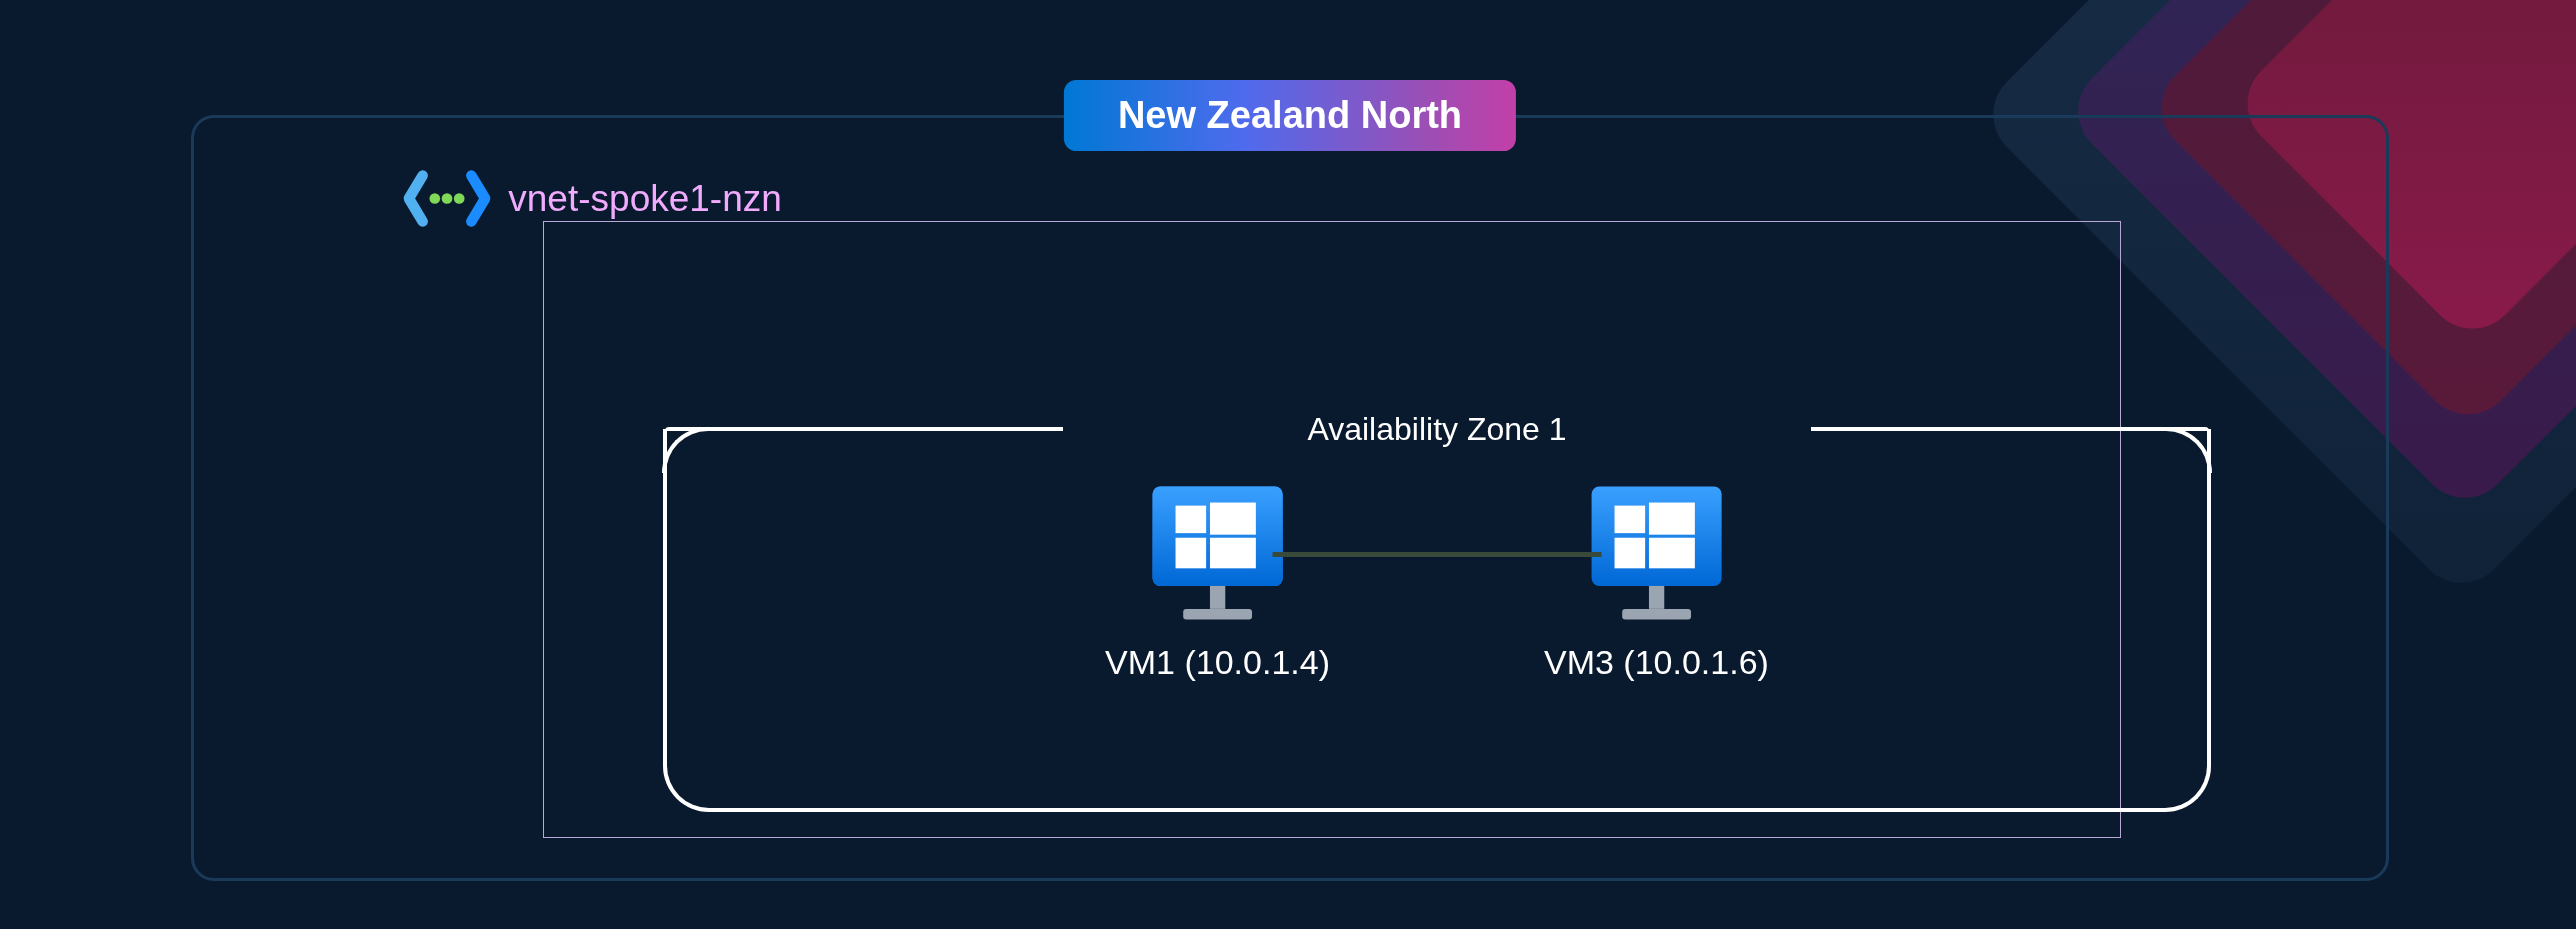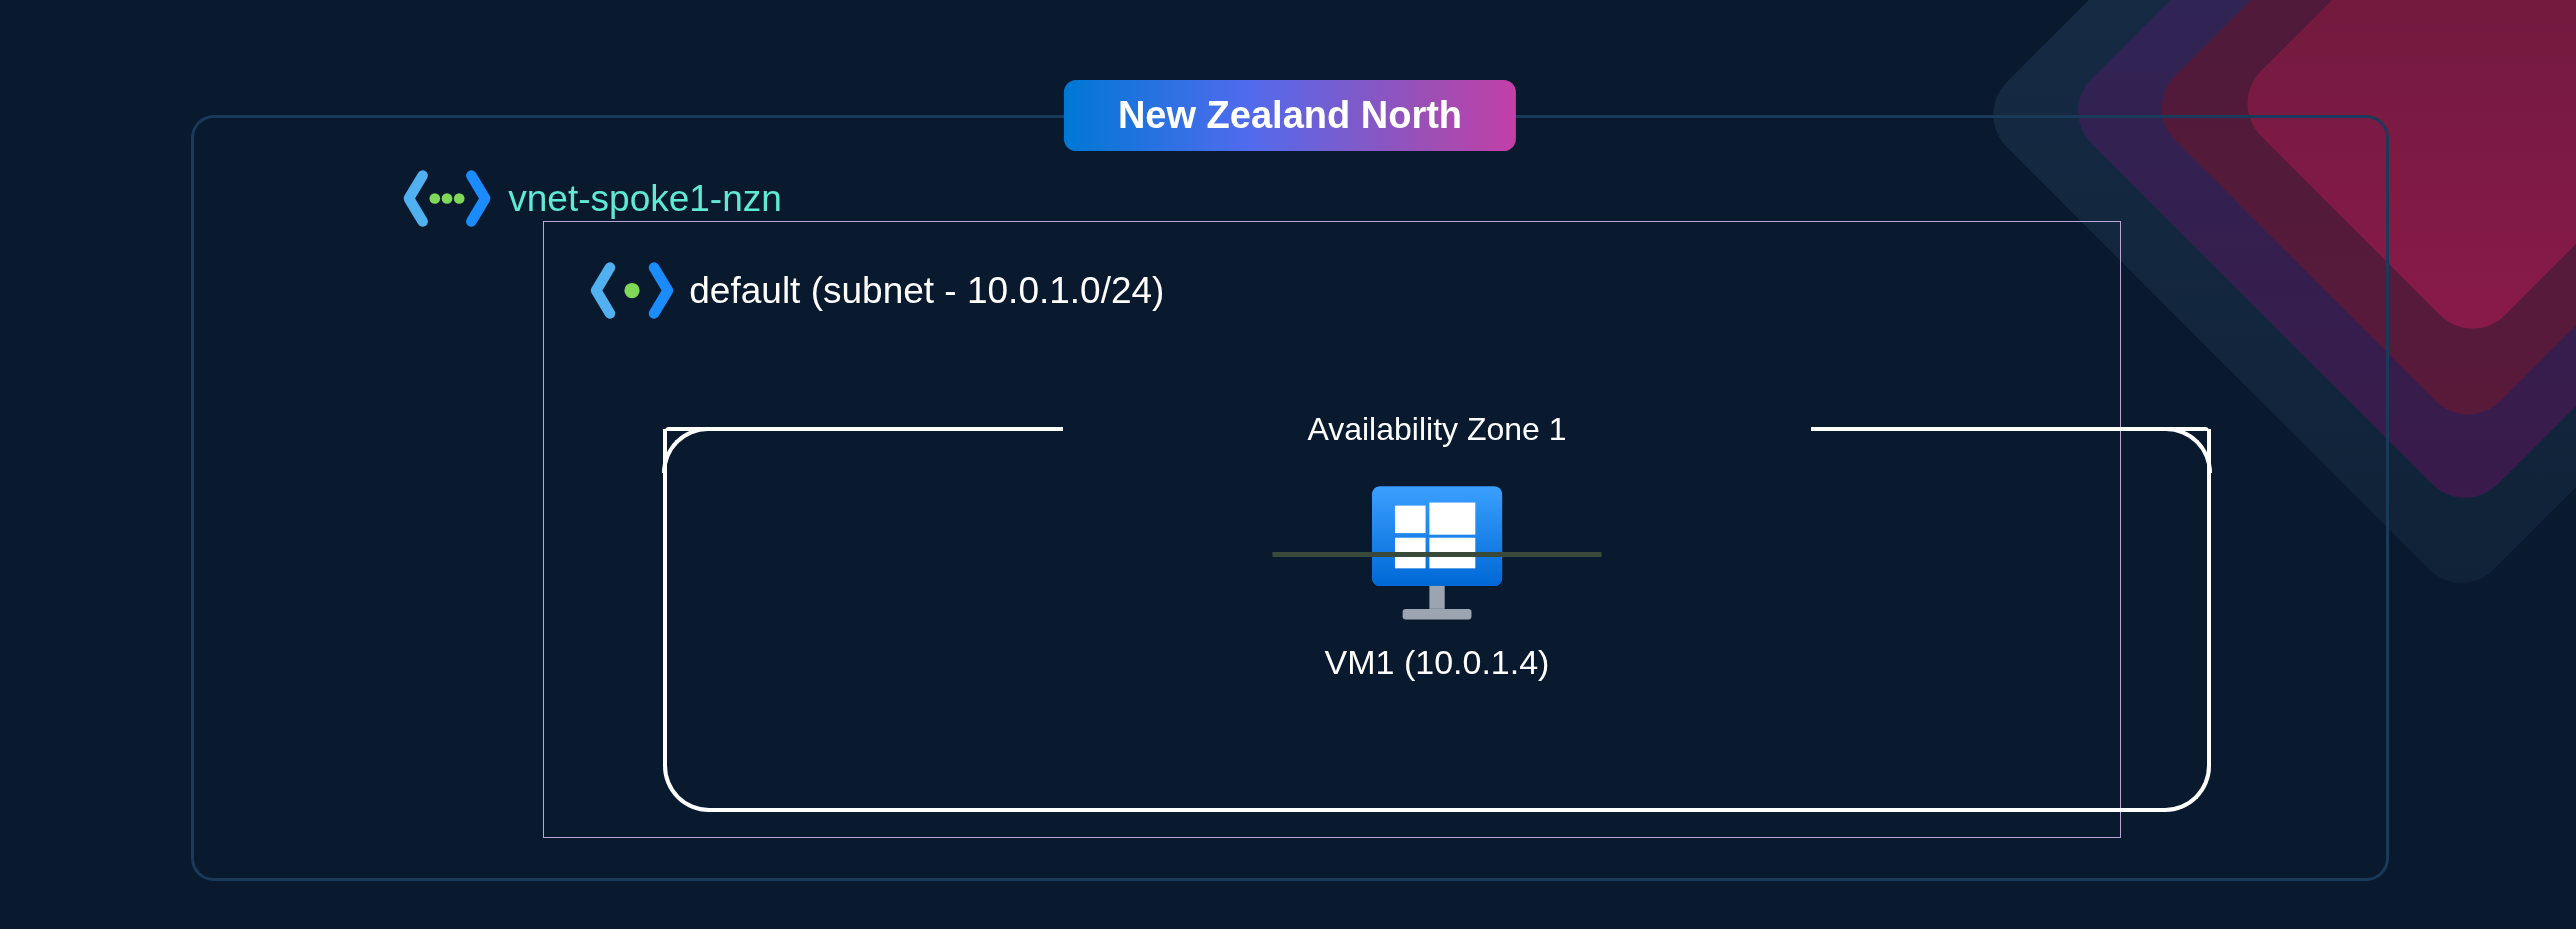--- a/index.html
+++ b/index.html
@@ -52,21 +52,21 @@
     text-align: center;
   }
   .vnet-row {
     position: absolute;
     left: 207px;
     top: 50px;
     display: flex;
     align-items: center;
     gap: 15.3px;
   }
-  .vnet-row .label { font-size: 37px; color: #5eead4; }
+  .vnet-row .label { font-size: 37px; color: #f0abfc; }
 
   .vnet-box {
     position: absolute;
     left: 349px;
     top: 103px;
     width: 1578px;
     height: 617px;
     border: 1.5px solid #b8a8d8;
   }
   .subnet-row {
@@ -174,30 +174,20 @@
         <circle cx="44" cy="40" r="7" fill="#7fd858"></circle>
         <circle cx="60" cy="40" r="7" fill="#7fd858"></circle>
         <circle cx="76" cy="40" r="7" fill="#7fd858"></circle>
       </svg>
     </span>
     <span class="label">vnet-spoke1-nzn</span>
   </div>
 
   <div class="vnet-box">
 
-    <div class="subnet-row">
-      <span class="subnet-icon">
-        <svg width="84" height="61" viewBox="0 0 110 80">
-          <path d="M 26 10 L 8 40 L 26 70" fill="none" stroke="#50b0f0" stroke-width="14" stroke-linecap="round" stroke-linejoin="round"></path>
-          <path d="M 84 10 L 102 40 L 84 70" fill="none" stroke="#1a8cff" stroke-width="14" stroke-linecap="round" stroke-linejoin="round"></path>
-          <circle cx="55" cy="40" r="10" fill="#7fd858"></circle>
-        </svg>
-      </span>
-      <span class="label">default (subnet - 10.0.1.0/24)</span>
-    </div>
 
     <div class="az-zone">
       <div class="az-corner-tl"></div>
       <div class="az-corner-tr"></div>
       <div class="az-top-left"></div>
       <div class="az-top-right"></div>
       <div class="az-label">Availability Zone 1</div>
 
       <div class="link-line"></div>
 
@@ -218,19 +208,39 @@
               <rect x="55" y="175" width="90" height="14" rx="4" fill="#9aa5b1"></rect>
               <rect x="45" y="40" width="40" height="36" fill="#ffffff"></rect>
               <rect x="90" y="36" width="60" height="42" fill="#ffffff"></rect>
               <rect x="45" y="82" width="40" height="40" fill="#ffffff"></rect>
               <rect x="90" y="82" width="60" height="40" fill="#ffffff"></rect>
             </svg>
           </span>
           <span class="vm-label">VM1 (10.0.1.4)</span>
         </div>
 
+        <div class="vm">
+          <span>
+            <svg width="153" height="153" viewBox="0 0 200 200">
+              <rect x="15" y="15" width="170" height="130" rx="10" fill="url(#g2)"></rect>
+              <defs>
+                  <linearGradient id="g2" x1="0" y1="0" x2="0" y2="1">
+                    <stop offset="0" stop-color="#3aa0ff"></stop>
+                    <stop offset="1" stop-color="#0068d6"></stop>
+                  </linearGradient>
+                </defs>
+              <rect x="90" y="145" width="20" height="30" fill="#9aa5b1"></rect>
+              <rect x="55" y="175" width="90" height="14" rx="4" fill="#9aa5b1"></rect>
+              <rect x="45" y="40" width="40" height="36" fill="#ffffff"></rect>
+              <rect x="90" y="36" width="60" height="42" fill="#ffffff"></rect>
+              <rect x="45" y="82" width="40" height="40" fill="#ffffff"></rect>
+              <rect x="90" y="82" width="60" height="40" fill="#ffffff"></rect>
+            </svg>
+          </span>
+          <span class="vm-label">VM3 (10.0.1.6)</span>
+        </div>
 
       </div>
     </div>
 
   </div>
 </div>
 
 
 </body></html>

